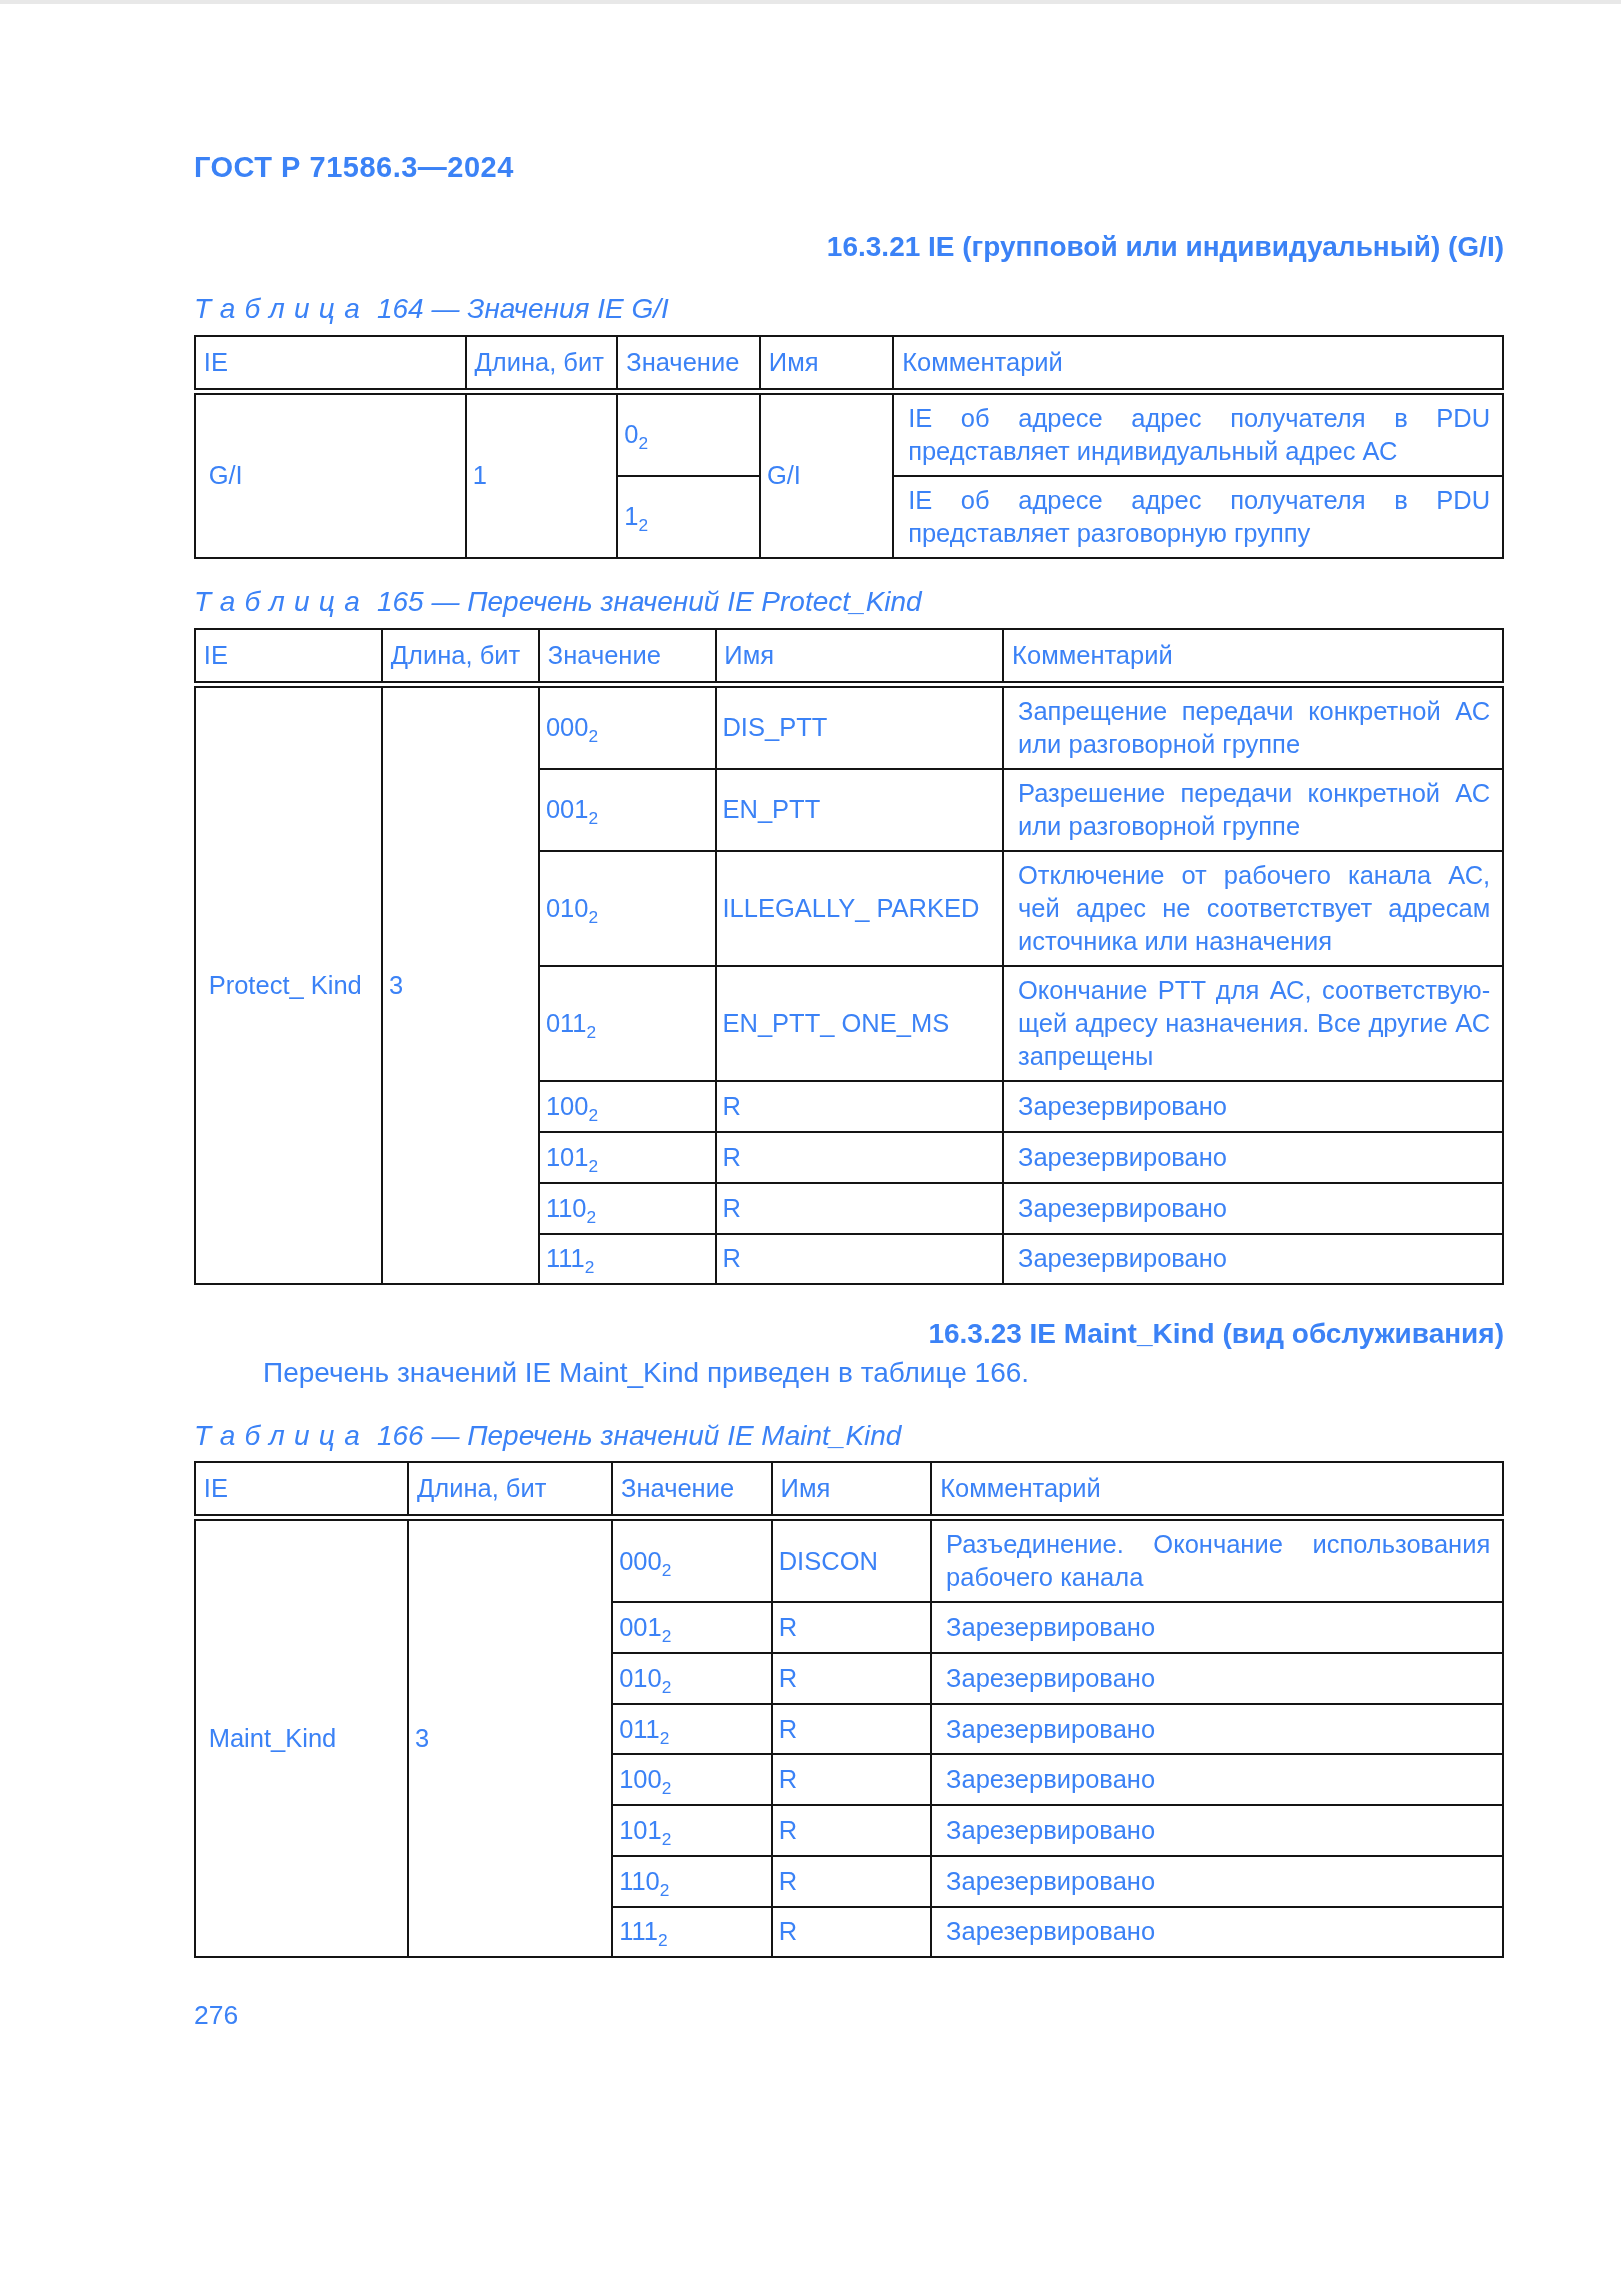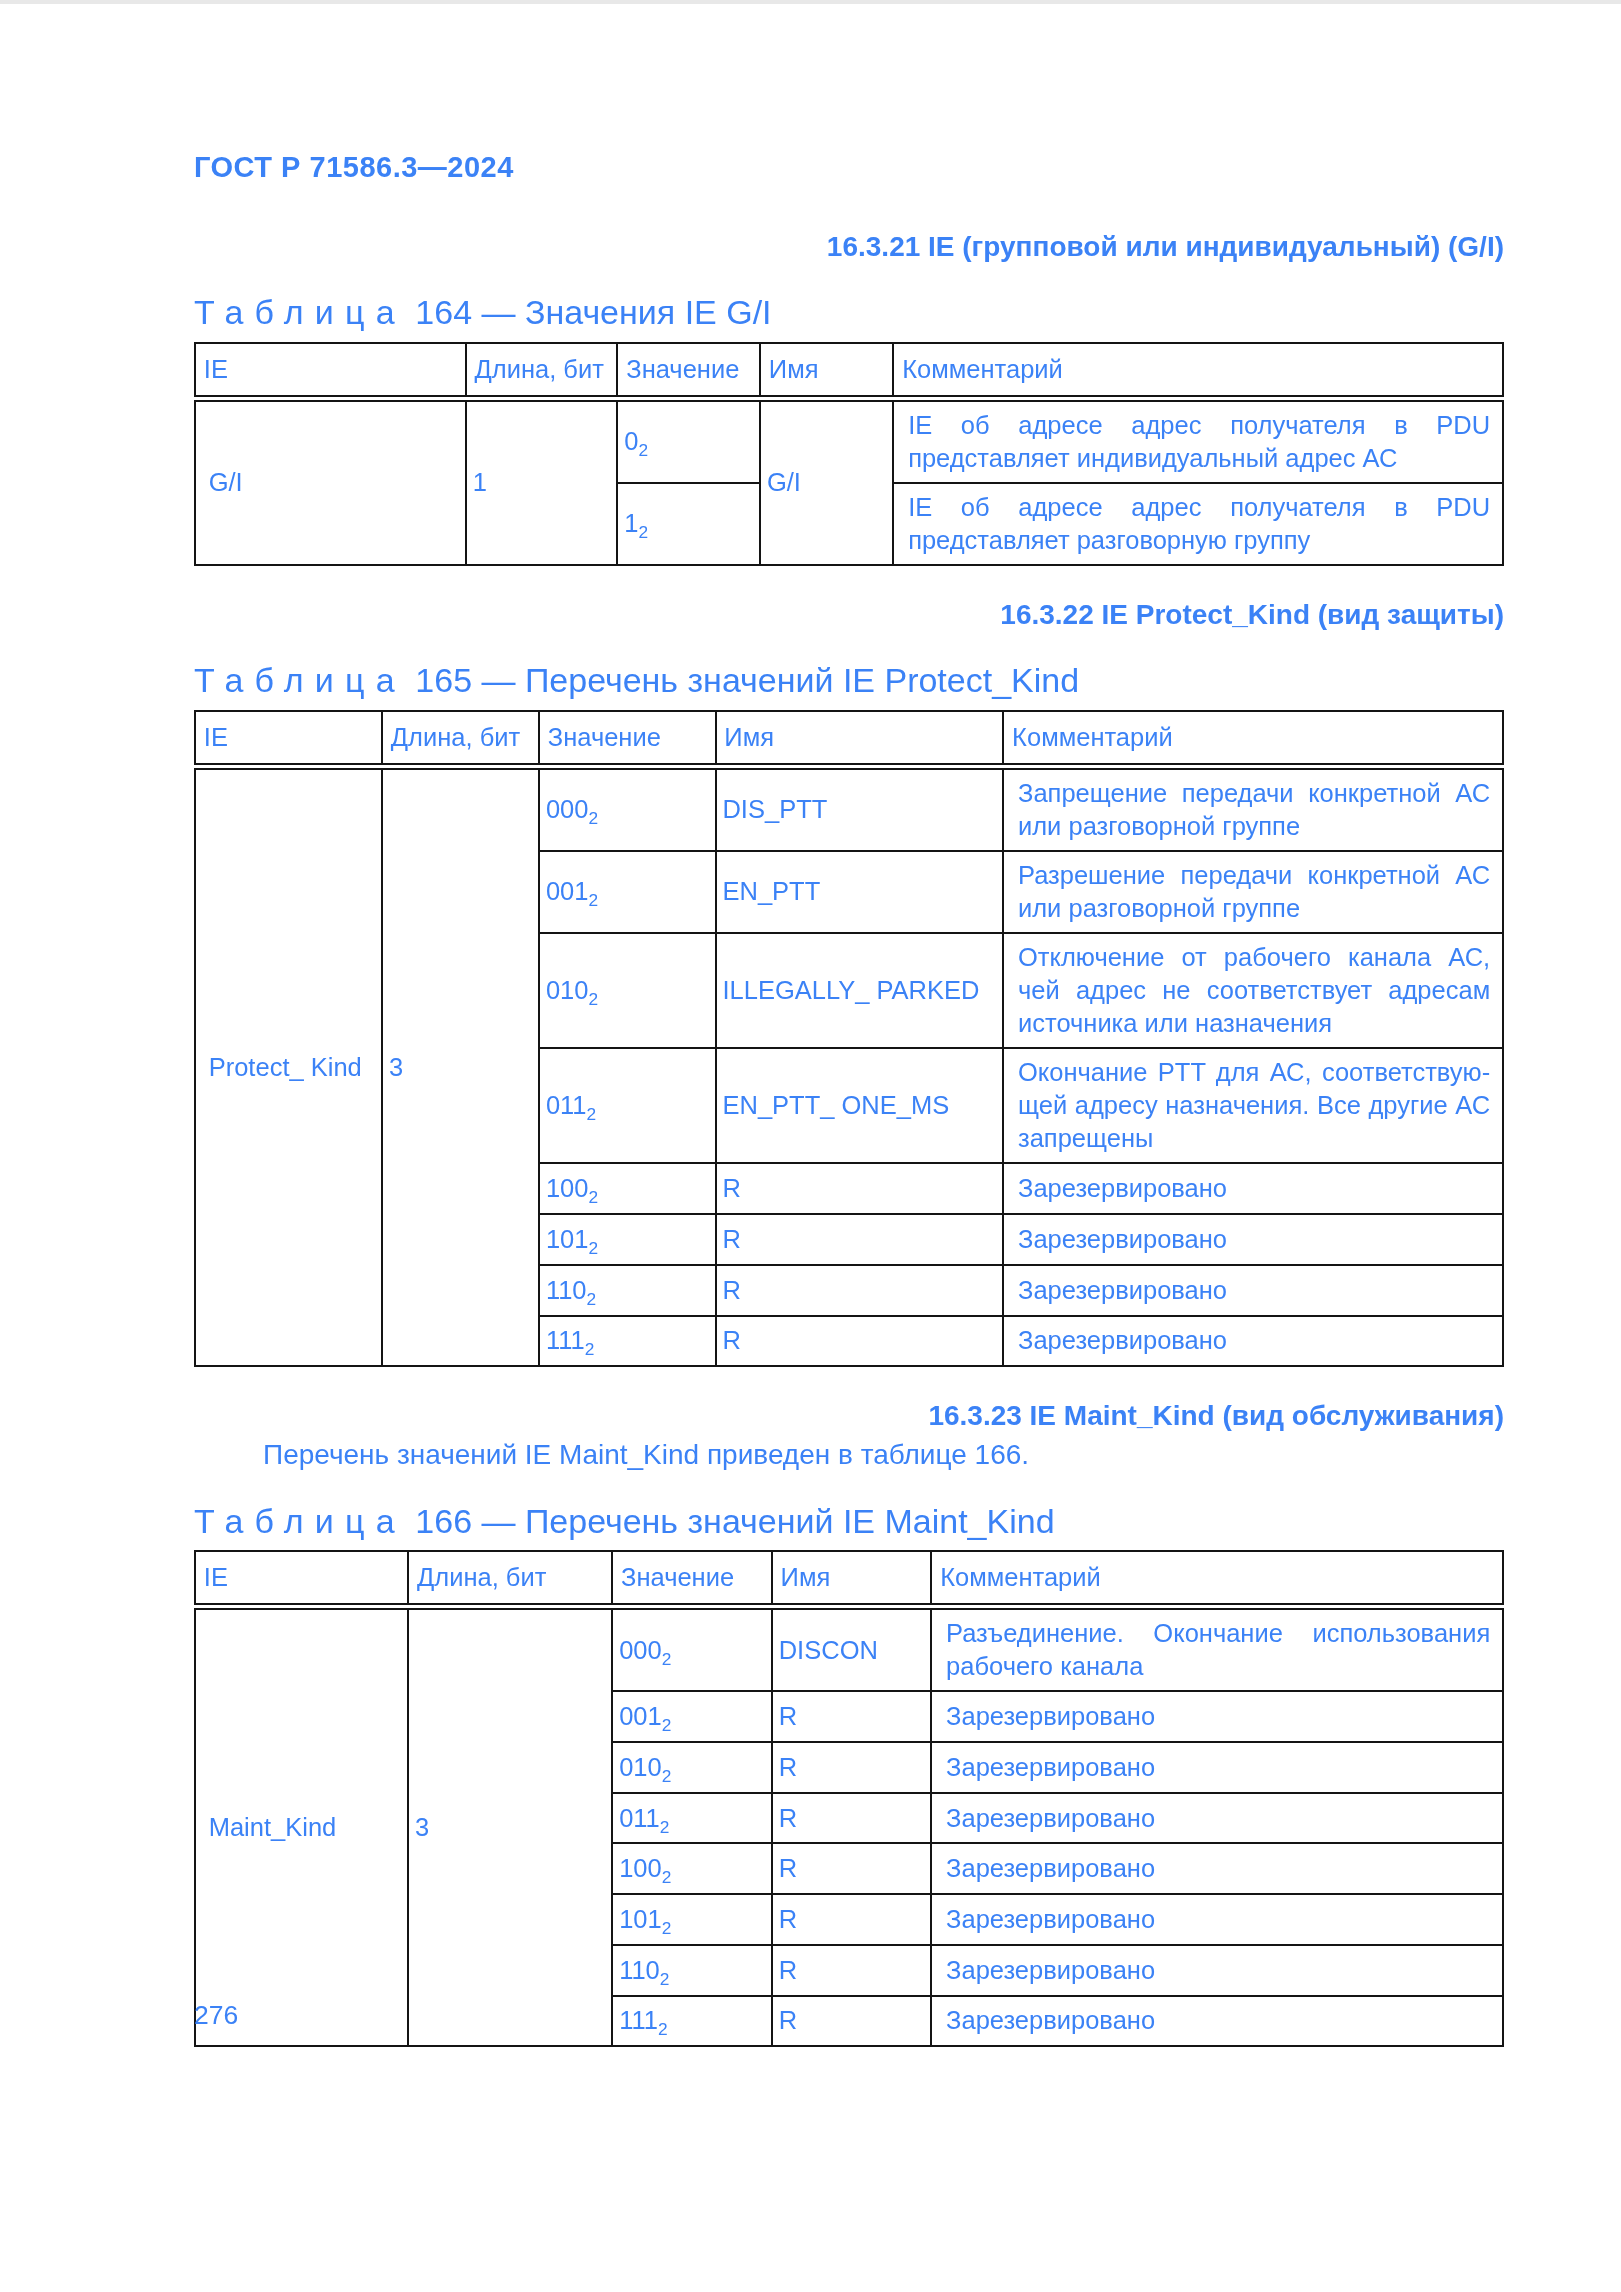--- a/index.html
+++ b/index.html
@@ -33,22 +33,23 @@
     margin: 31px 0 0 0;
     text-align: right;
   }
   .para {
     font-size: 28px;
     line-height: 1.32;
     text-indent: 69px;
     margin: 2px 0 0 0;
   }
   .tbl-caption {
-    font-size: 34px;
+    font-size: 28px;
     margin: 27.4px 0 9.8px 0;
+    font-style: italic;
   }
   .tbl-caption .spaced {
     letter-spacing: 0.33em;
   }
   table.gost {
     width: 100%;
     border-collapse: collapse;
     border: 2.9px solid #141414;
     table-layout: fixed;
     font-size: 25.5px;
@@ -129,21 +130,20 @@
         <td class="center-cell" rowspan="2">G/I</td>
         <td class="comment-cell">IE об адресе адрес получателя в PDU представля­ет индивидуальный адрес АС</td>
       </tr>
       <tr>
         <td class="center-cell"><span>1</span><sub class="bin-sub">2</sub></td>
         <td class="comment-cell">IE об адресе адрес получателя в PDU представля­ет разговорную группу</td>
       </tr>
     </tbody>
   </table>
 
-  <div class="section-heading">16.3.22 IE Protect_Kind (вид защиты)</div>
 
   <div class="tbl-caption">
     <span class="spaced">Таблица</span>
     <span>165 — Перечень значений IE Protect_Kind</span>
   </div>
 
   <table class="gost">
     <colgroup>
       <col style="width:14.3%">
         <col style="width:12.0%">

